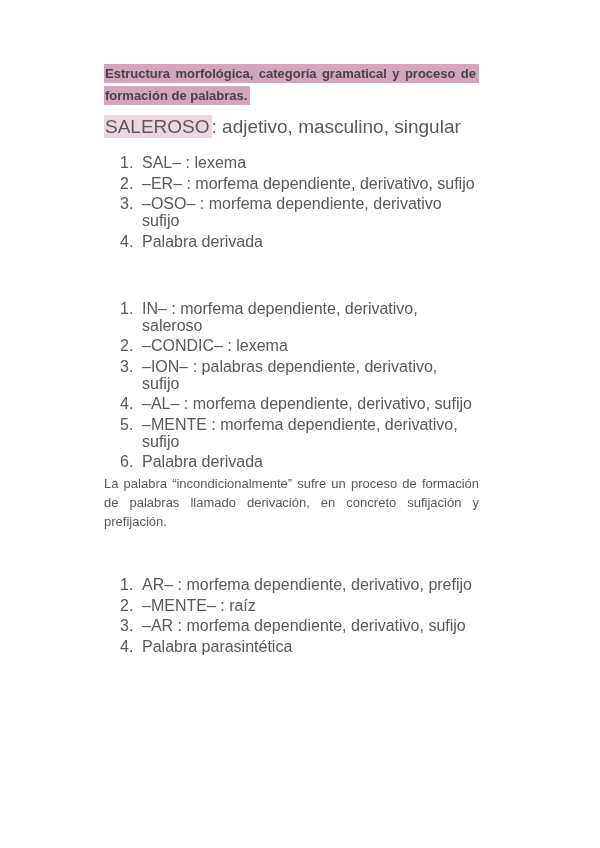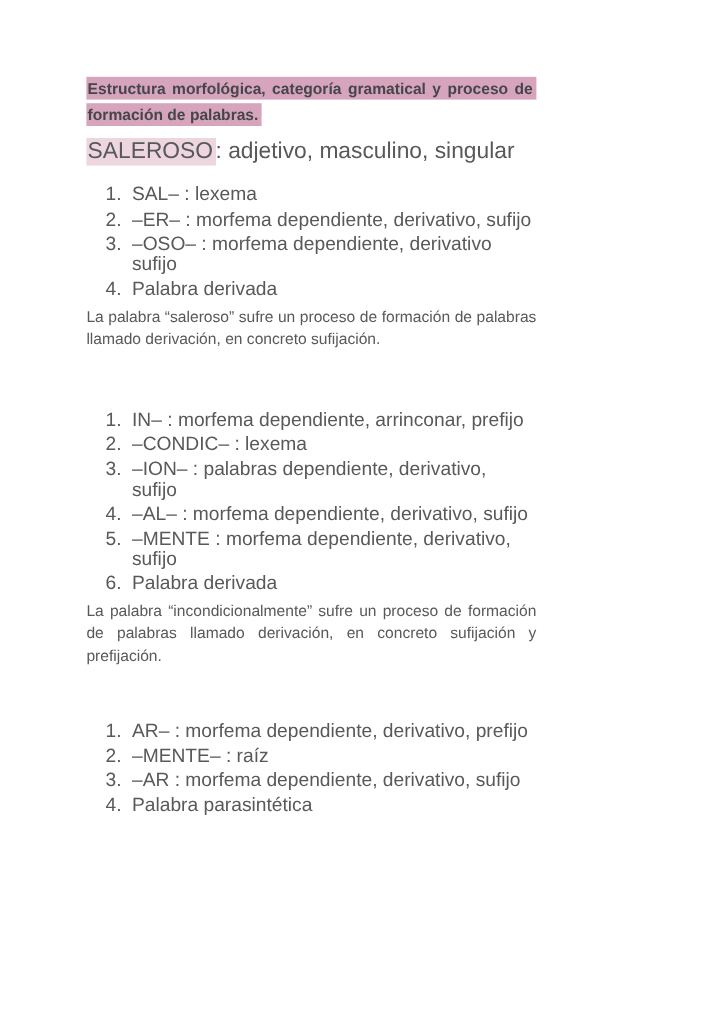--- a/index.html
+++ b/index.html
@@ -11,20 +11,21 @@
   * { box-sizing: border-box; }
   html, body { margin: 0; padding: 0; background: #ffffff; }
   .page {
     position: relative;
     width: 519px;
     height: 848px;
     background: #ffffff;
     font-family: "Liberation Sans", sans-serif;
     color: var(--text-body);
     overflow: hidden;
+    margin-left: 32px;
   }
   .content {
     position: absolute;
     left: 72px;
     right: 72px;
     top: 63px;
   }
   .doc-title {
     margin: 0 0 11px 0;
     font-size: 13px;
@@ -85,26 +86,25 @@
     <p class="doc-title"><span class="hl-title">Estructura morfológica, categoría gramatical y proceso de formación de palabras.</span></p>
 
     <div class="section">
       <p class="term-line"><span class="hl-term">SALEROSO</span><span>: adjetivo, masculino, singular</span></p>
       <ol class="morpheme-list">
           <li>SAL– : lexema</li>
           <li>–ER– : morfema dependiente, derivativo, sufijo</li>
           <li>–OSO– : morfema dependiente, derivativo sufijo</li>
           <li>Palabra derivada</li>
         </ol>
-      <p class="para">La palabra “saleroso” sufre un proceso de formación de palabras llamado derivación, en concreto sufijación.</p>
     </div>
 
     <div class="section">
       <ol class="morpheme-list">
-          <li>IN– : morfema dependiente, arrinconar, prefijo</li>
+          <li>IN– : morfema dependiente, derivativo, saleroso</li>
           <li>–CONDIC– : lexema</li>
           <li>–ION– : palabras dependiente, derivativo, sufijo</li>
           <li>–AL– : morfema dependiente, derivativo, sufijo</li>
           <li>–MENTE : morfema dependiente, derivativo, sufijo</li>
           <li>Palabra derivada</li>
         </ol>
       <p class="para">La palabra “incondicionalmente” sufre un proceso de formación de palabras llamado derivación, en concreto sufijación y prefijación.</p>
     </div>
 
     <div class="section">

